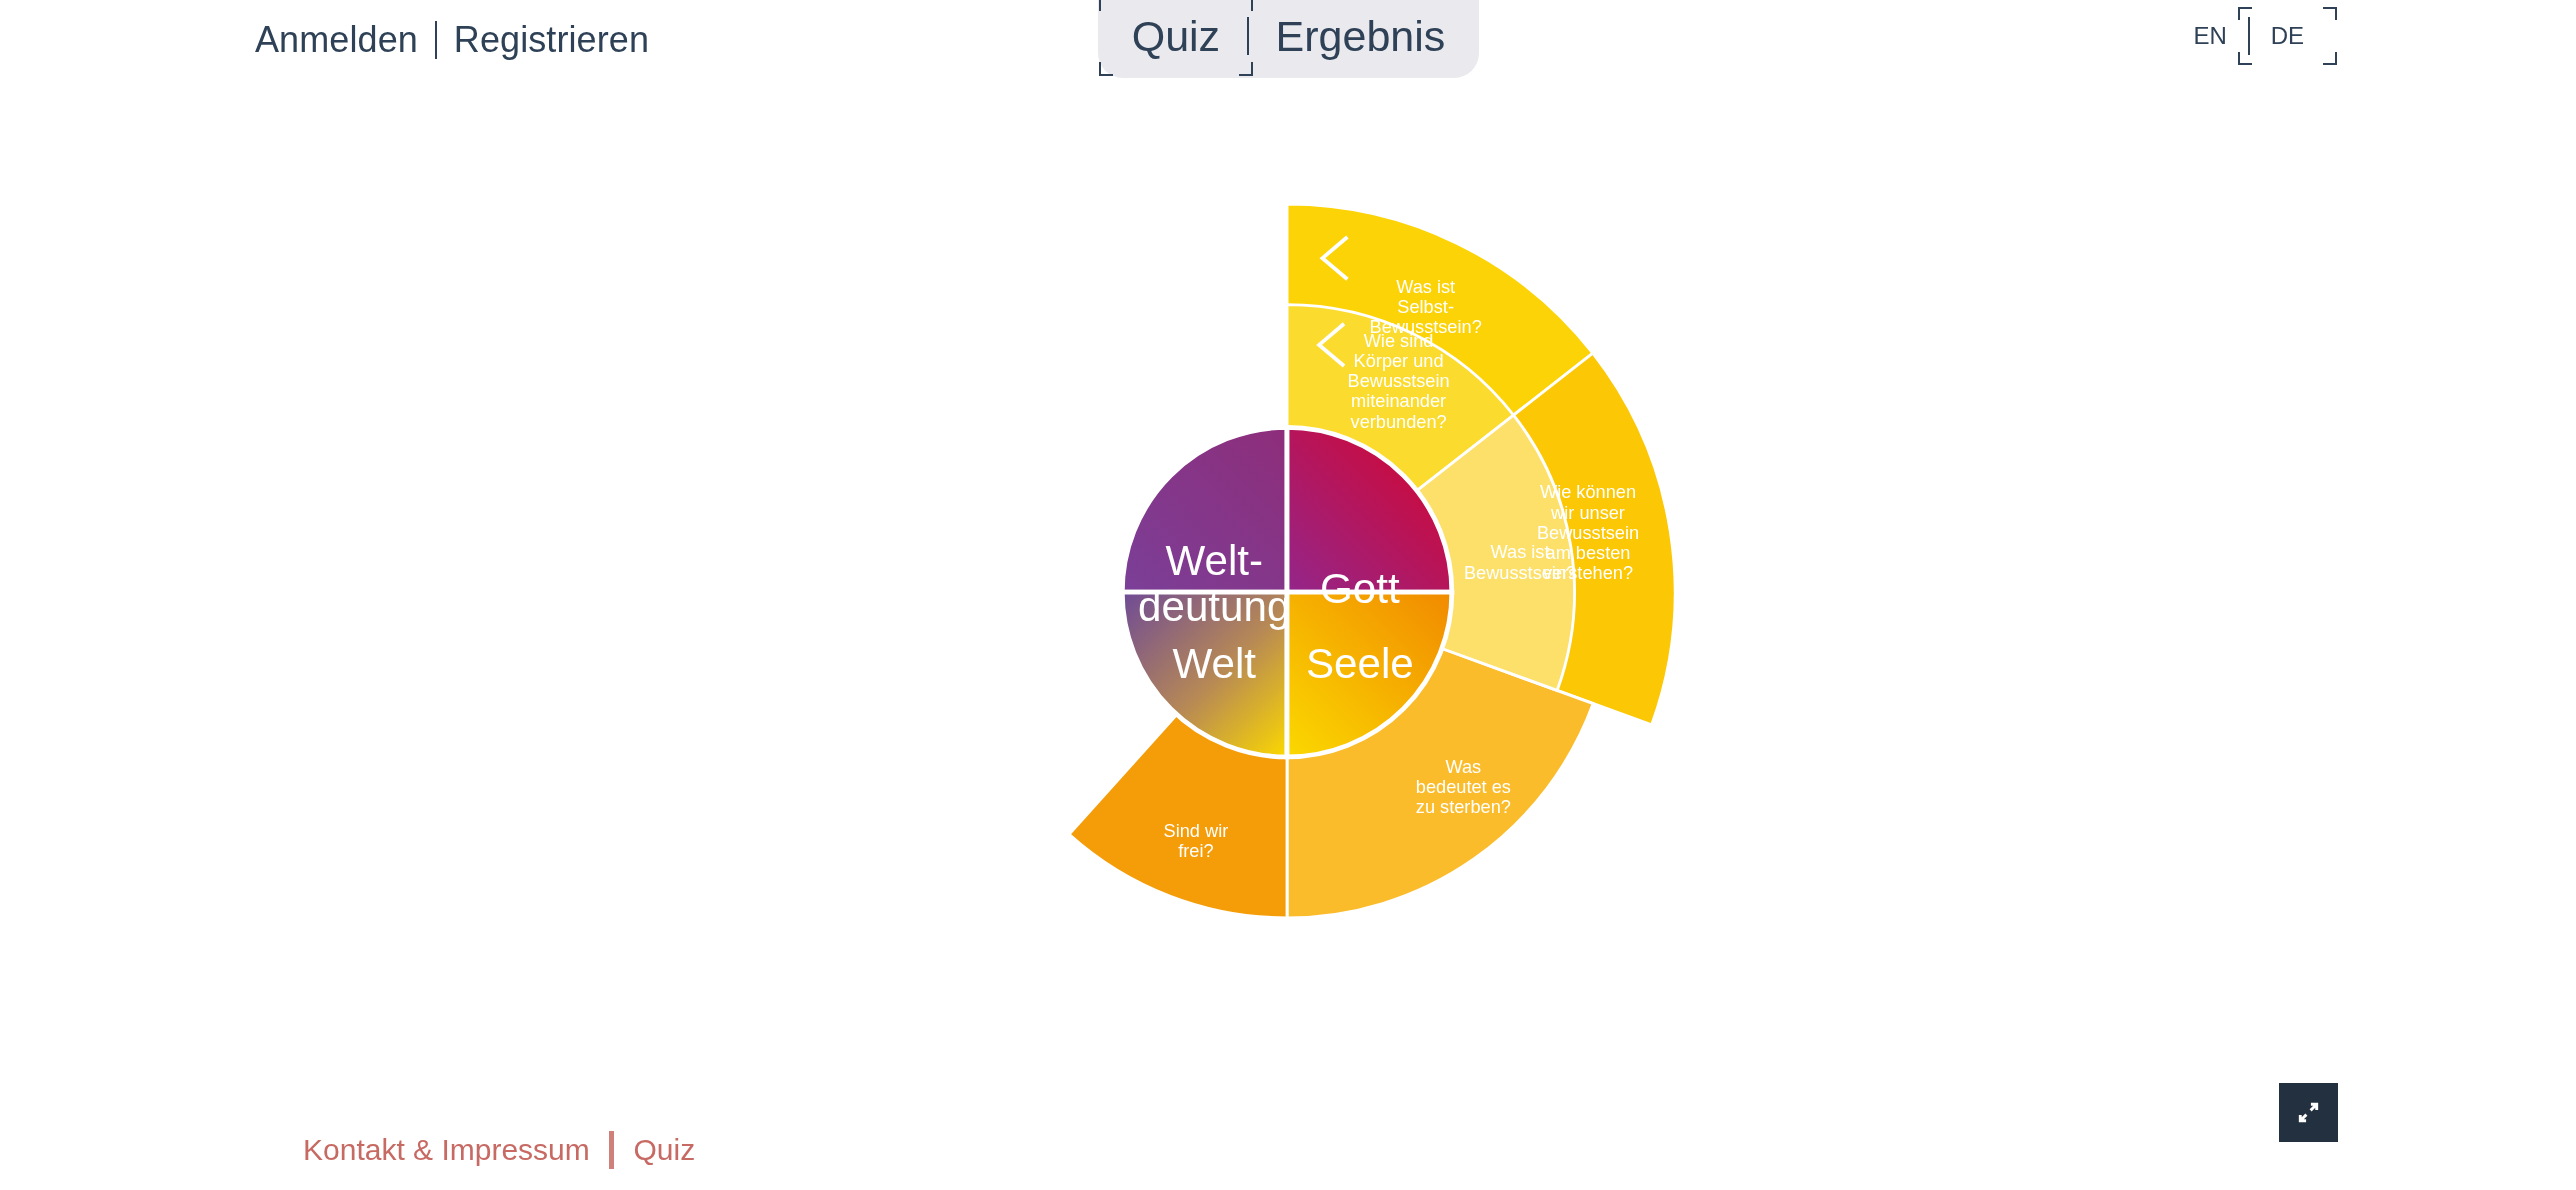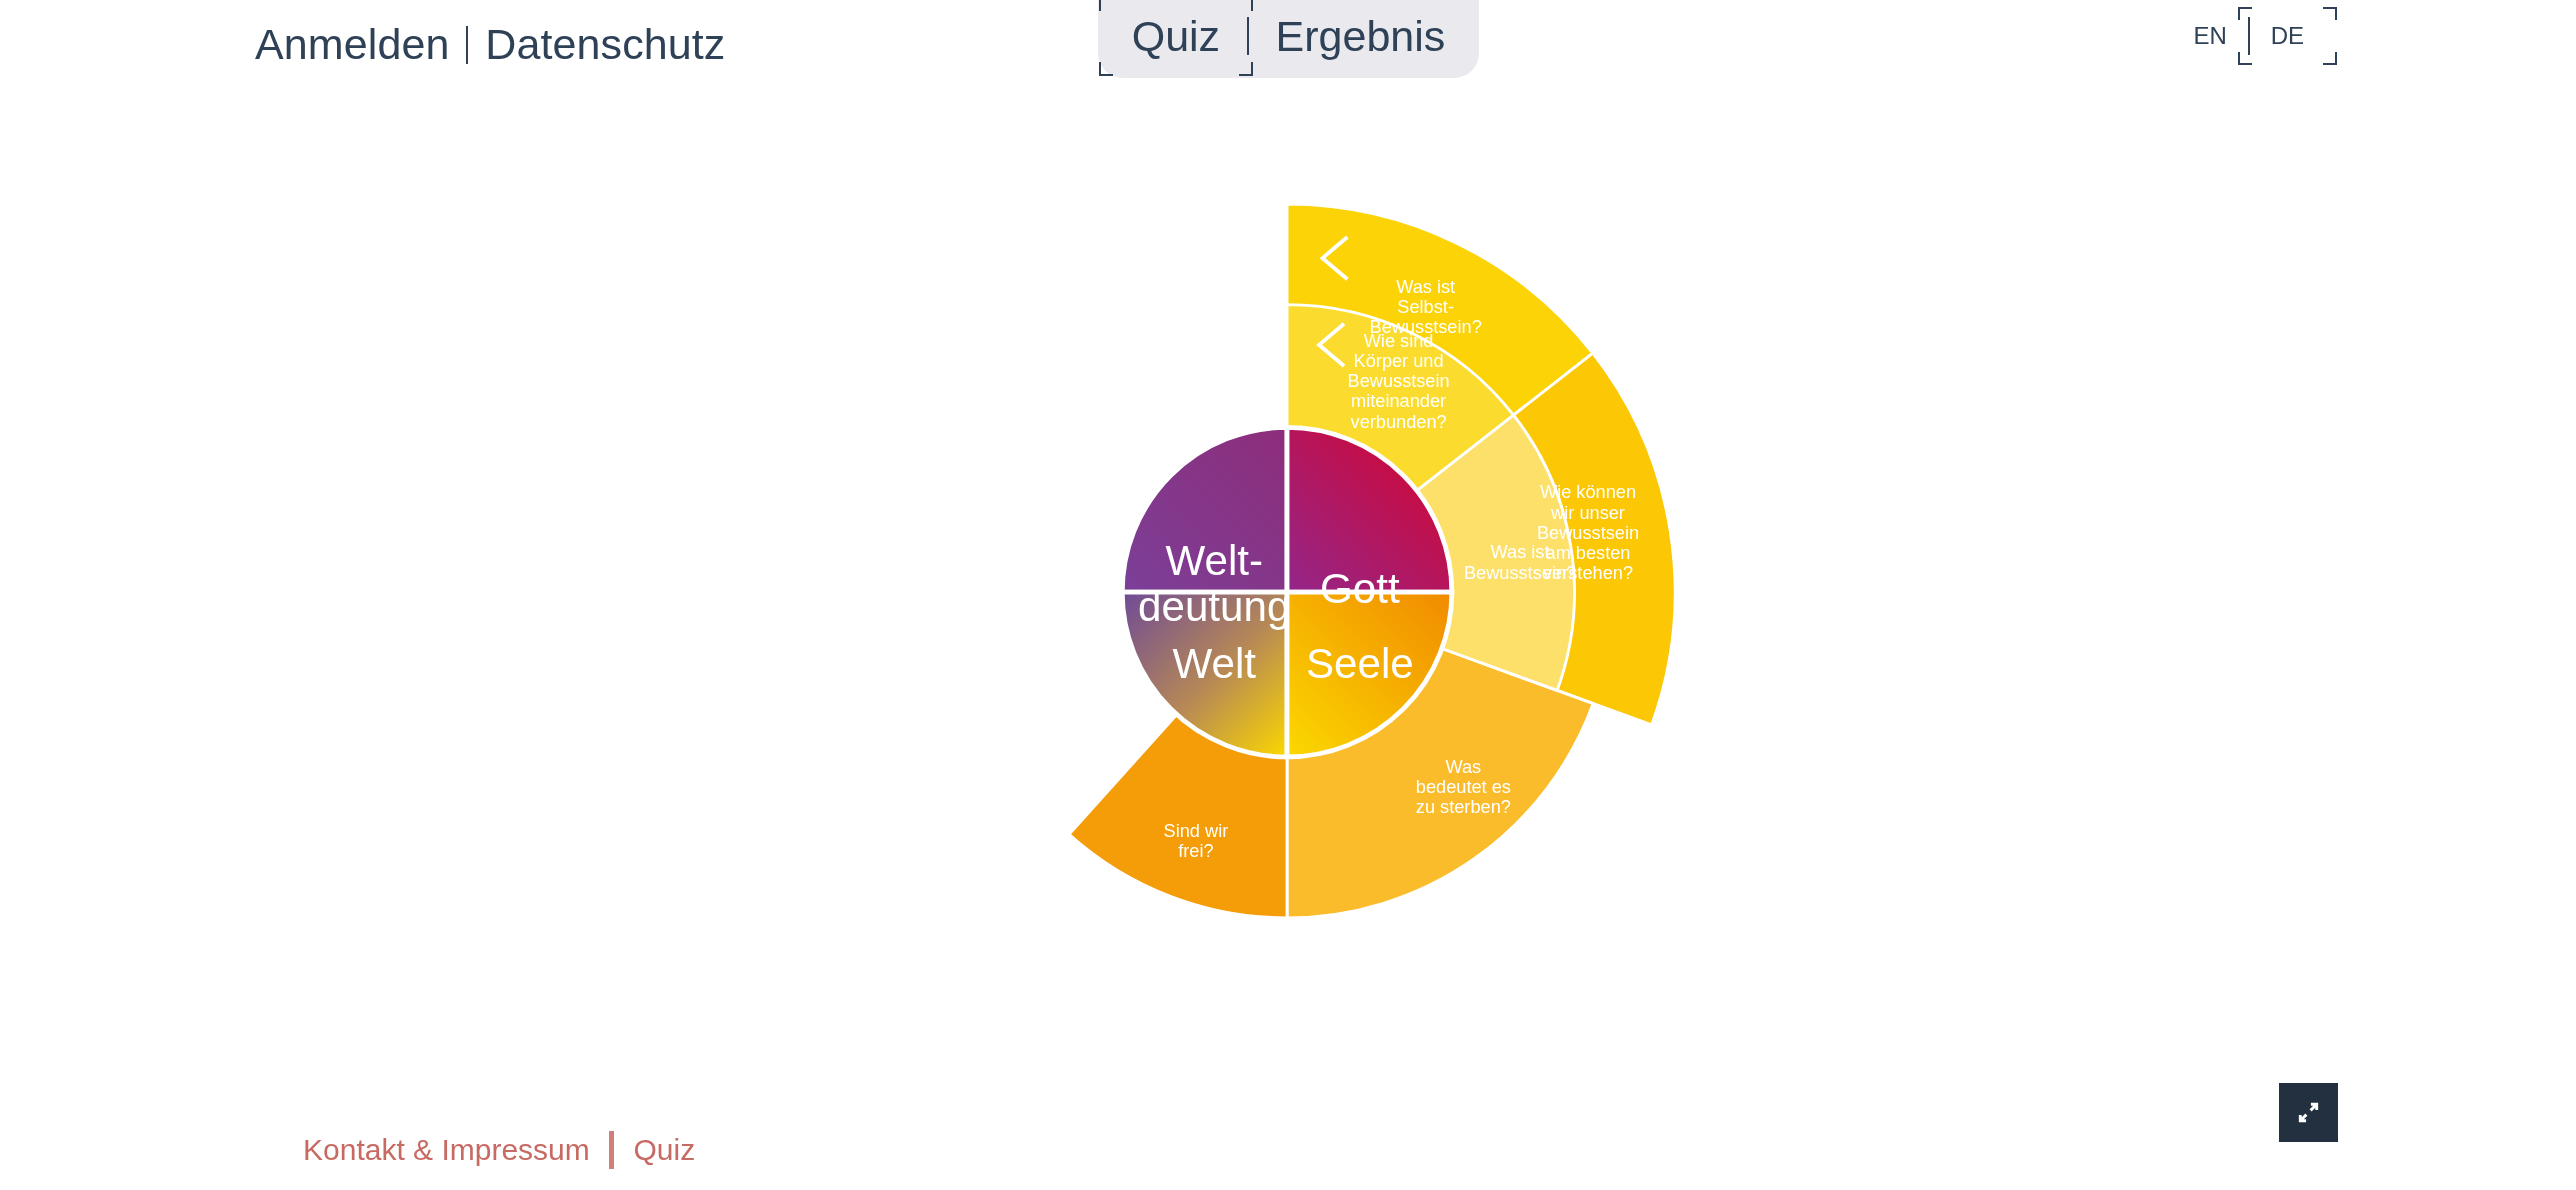--- a/index.html
+++ b/index.html
@@ -25,21 +25,21 @@
     z-index: 30;
   }
 
   .auth-links {
     position: absolute;
     left: 255px;
     top: 17px;
     display: flex;
     align-items: center;
     gap: 0px;
-    font-size: 43px;
+    font-size: 36px;
     color: #2e4156;
     letter-spacing: 0.1px;
   }
   .auth-links a {
     color: #2e4156;
     text-decoration: none;
     padding: 0 17px;
     line-height: 1.3;
     white-space: nowrap;
   }
@@ -191,21 +191,21 @@
   }
 </style>
 </head>
 <body>
 
 <div class="header">
 
   <div class="auth-links">
     <a href="#">Anmelden</a>
     <span class="vsep"></span>
-    <a href="#">Datenschutz</a>
+    <a href="#">Registrieren</a>
   </div>
 
   <div class="tabs-pill">
     <div class="tab-item">
       <span class="brackets">
         <span class="tl"></span>
           <span class="tr"></span>
           <span class="bl"></span>
           <span class="br"></span>
       </span>

